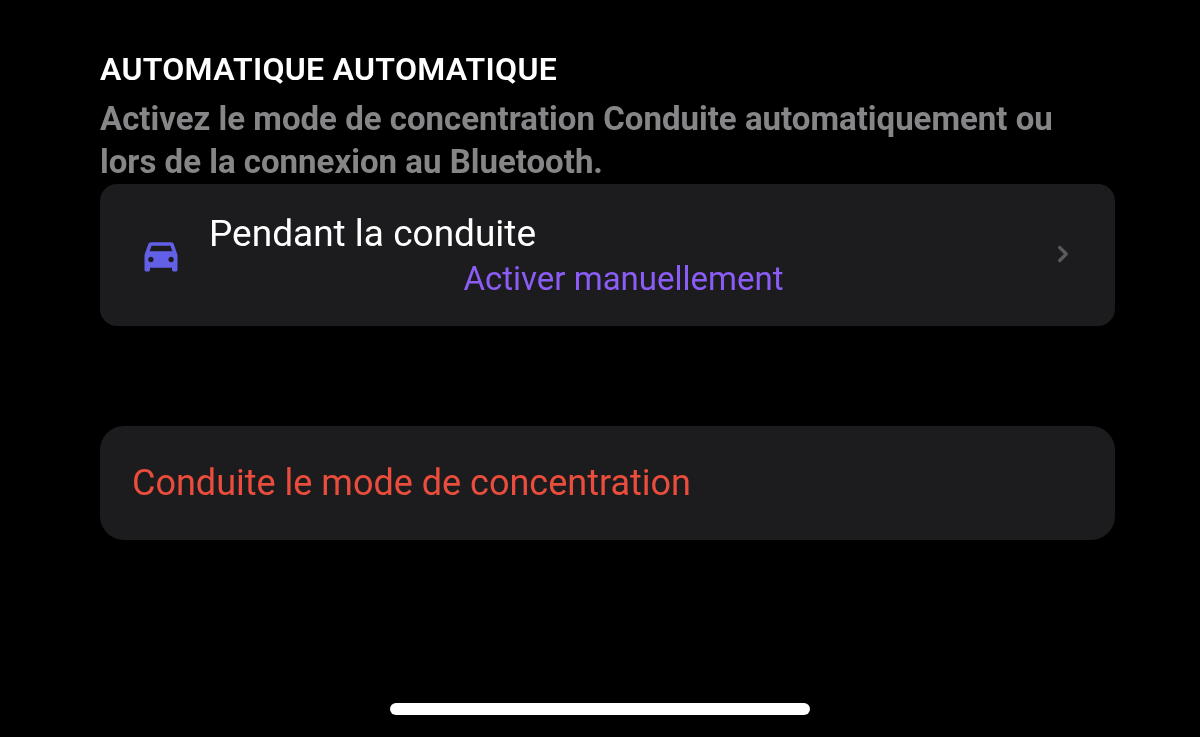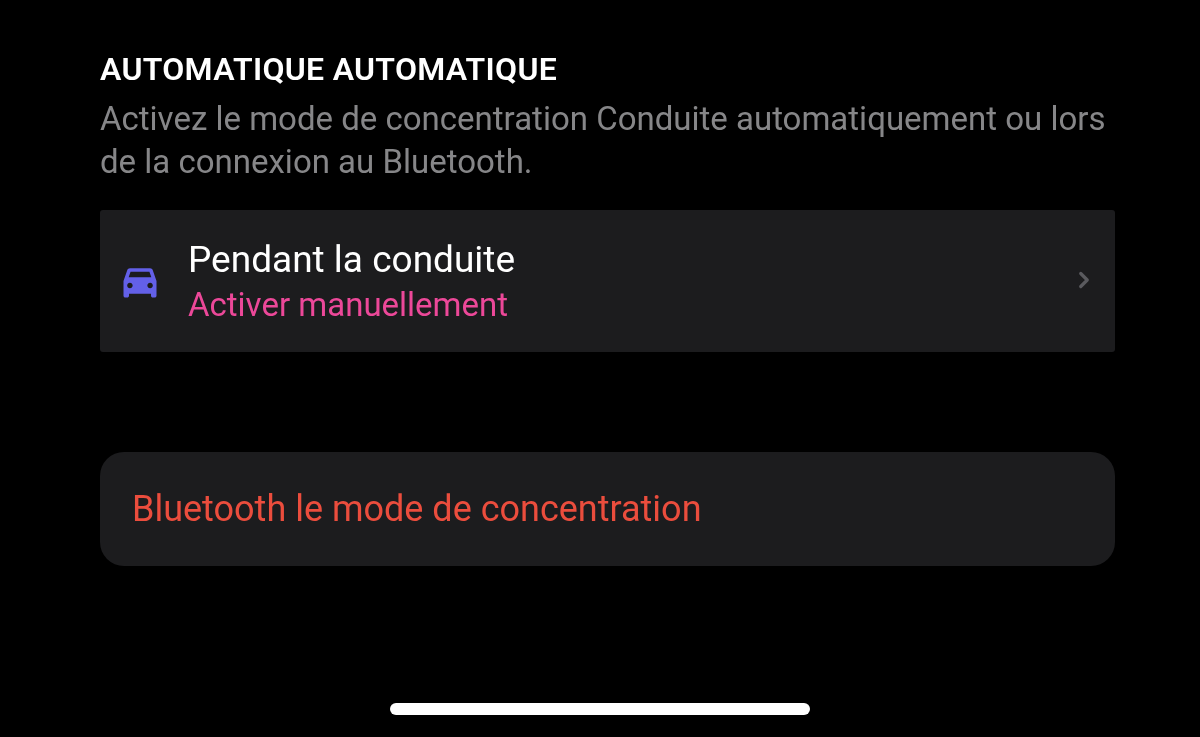--- a/index.html
+++ b/index.html
@@ -22,27 +22,26 @@
       color: #FFFFFF;
       font-size: 32px;
       font-weight: 600;
       letter-spacing: 0.3px;
       margin-bottom: 10px;
     }
     .section-description {
       color: #868688;
       font-size: 33px;
       line-height: 1.3;
-      font-weight: 400;
-      margin-bottom: 26px;
+      font-weight: 700;
     }
     .card {
       background-color: #1C1C1E;
-      border-radius: 3px;
-      padding: 28px 12px;
+      border-radius: 17px;
+      padding: 28px 33px;
       display: flex;
       align-items: center;
       cursor: pointer;
     }
     .card-icon {
       width: 44px;
       height: 44px;
       margin-right: 26px;
       margin-left: 6px;
       display: flex;
@@ -53,23 +52,24 @@
     .card-content {
       flex: 1;
     }
     .card-title {
       color: #FFFFFF;
       font-size: 37px;
       font-weight: 400;
       margin-bottom: 4px;
     }
     .card-subtitle {
-      color: #ec4899;
+      color: #8b5cf6;
       font-size: 33px;
       font-weight: 400;
+      text-align: center;
     }
     .chevron {
       color: #5A5A5E;
       font-size: 36px;
       margin-left: 12px;
       margin-right: 6px;
       flex-shrink: 0;
     }
     .delete-card {
       background-color: #1C1C1E;
@@ -112,17 +112,17 @@
       <div class="card-subtitle">Activer manuellement</div>
     </div>
     <div class="chevron">
       <svg viewBox="0 0 24 24" width="26" height="26" fill="none" stroke="#5A5A5E" stroke-width="3" stroke-linecap="round" stroke-linejoin="round">
         <polyline points="9 18 15 12 9 6"></polyline>
       </svg>
     </div>
   </div>
 
   <div class="delete-card">
-    <div class="delete-text">Bluetooth le mode de concentration</div>
+    <div class="delete-text">Conduite le mode de concentration</div>
   </div>
 </div>
 
 <div class="home-indicator"></div>
 
 </body></html>

